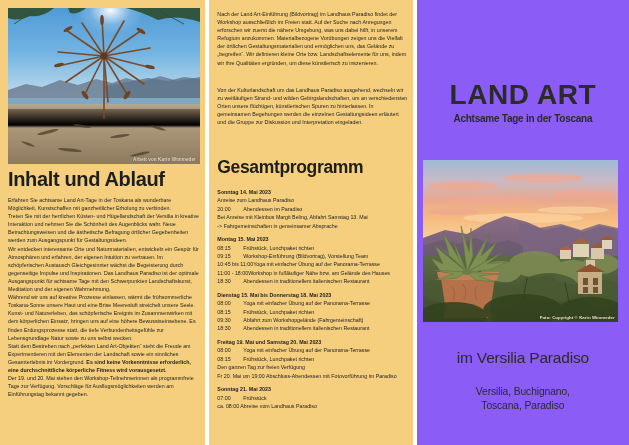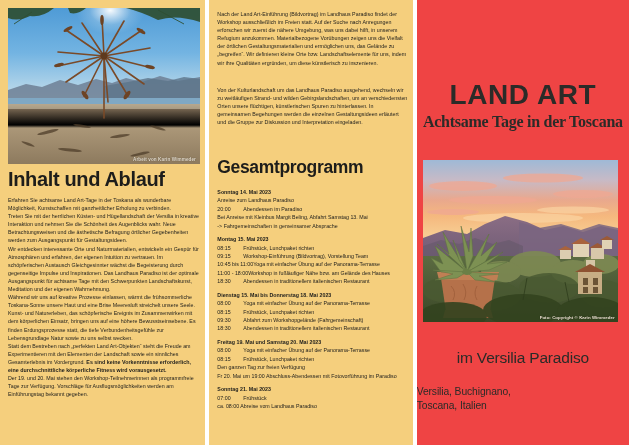--- a/index.html
+++ b/index.html
@@ -22,21 +22,21 @@
   }
   .panel {
     height: 445px;
     box-sizing: border-box;
     position: relative;
     overflow: hidden;
   }
   .panel-left   { width: 208px; background: #f5cf7d; }
   .gap          { width: 4px;  background: #ffffff; height: 445px; }
   .panel-mid    { width: 206px; background: #f5cf7d; }
-  .panel-right  { width: 215px; background: #ef4444; }
+  .panel-right  { width: 215px; background: #8b5cf6; }
 
   
   .body-txt {
     font-size: 5.3px;
     line-height: 8.1px;
     color: #1d1d1b;
     letter-spacing: 0.02px;
   }
   .body-txt p { margin: 0; }
   .bold { font-weight: bold; }
@@ -130,25 +130,24 @@
     font-size: 28px;
     font-weight: bold;
     color: #2b2b28;
     letter-spacing: 0.6px;
     line-height: 30px;
   }
   .subtitle-art {
     position: absolute;
     left: 0; right: 0; top: 113px;
     text-align: center;
-    font-size: 16px;
+    font-size: 10px;
     font-weight: bold;
     color: #2b2b28;
     letter-spacing: -0.25px;
-    font-family: Liberation Serif, serif;
   }
   .photo-sunset {
     position: absolute;
     left: 6px; top: 160px;
     width: 195px; height: 162px;
     overflow: hidden;
   }
   .photo-sunset svg { display: block; width: 195px; height: 162px; }
   .photo-credit-2 {
     position: absolute;
@@ -174,20 +173,21 @@
     left: 0; right: 0; top: 349px;
     text-align: center;
     font-size: 15.5px;
     color: #2b2b28;
     letter-spacing: -0.2px;
     line-height: 17px;
   }
   .location-line {
     position: absolute;
     left: 0; right: 0; top: 385px;
+    text-align: center;
     font-size: 10.3px;
     color: #2b2b28;
     line-height: 13.5px;
     letter-spacing: -0.1px;
   }
 </style>
 </head>
 <body>
 
 <div class="brochure">
@@ -505,17 +505,17 @@
         </g>
       </svg>
       <div class="photo-credit-2">Foto: Copyright © Karin Wimmeder</div>
     </div>
 
 
     <div class="venue-line">im Versilia Paradiso</div>
 
     <div class="location-line">
       <div>Versilia, Buchignano,</div>
-      <div>Toscana, Italien</div>
+      <div>Toscana, Paradiso</div>
     </div>
   </div>
 
 </div>
 
 </body></html>

